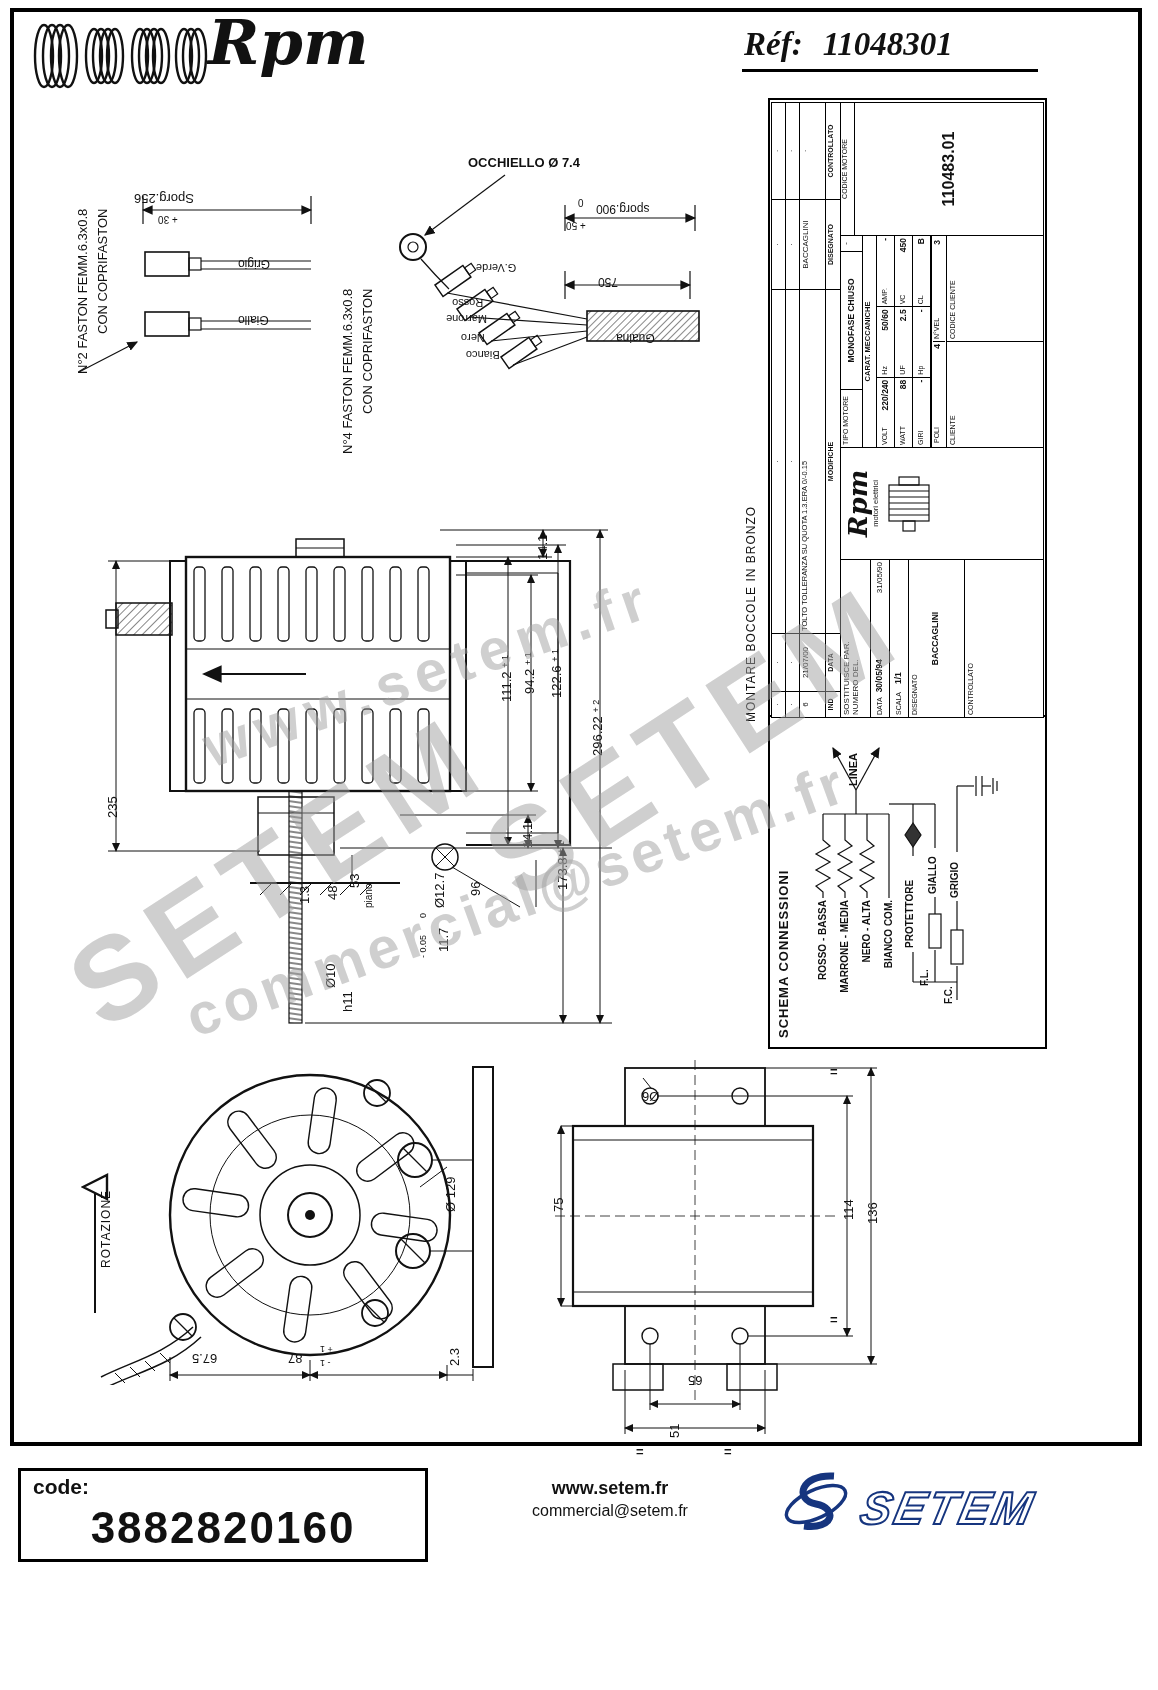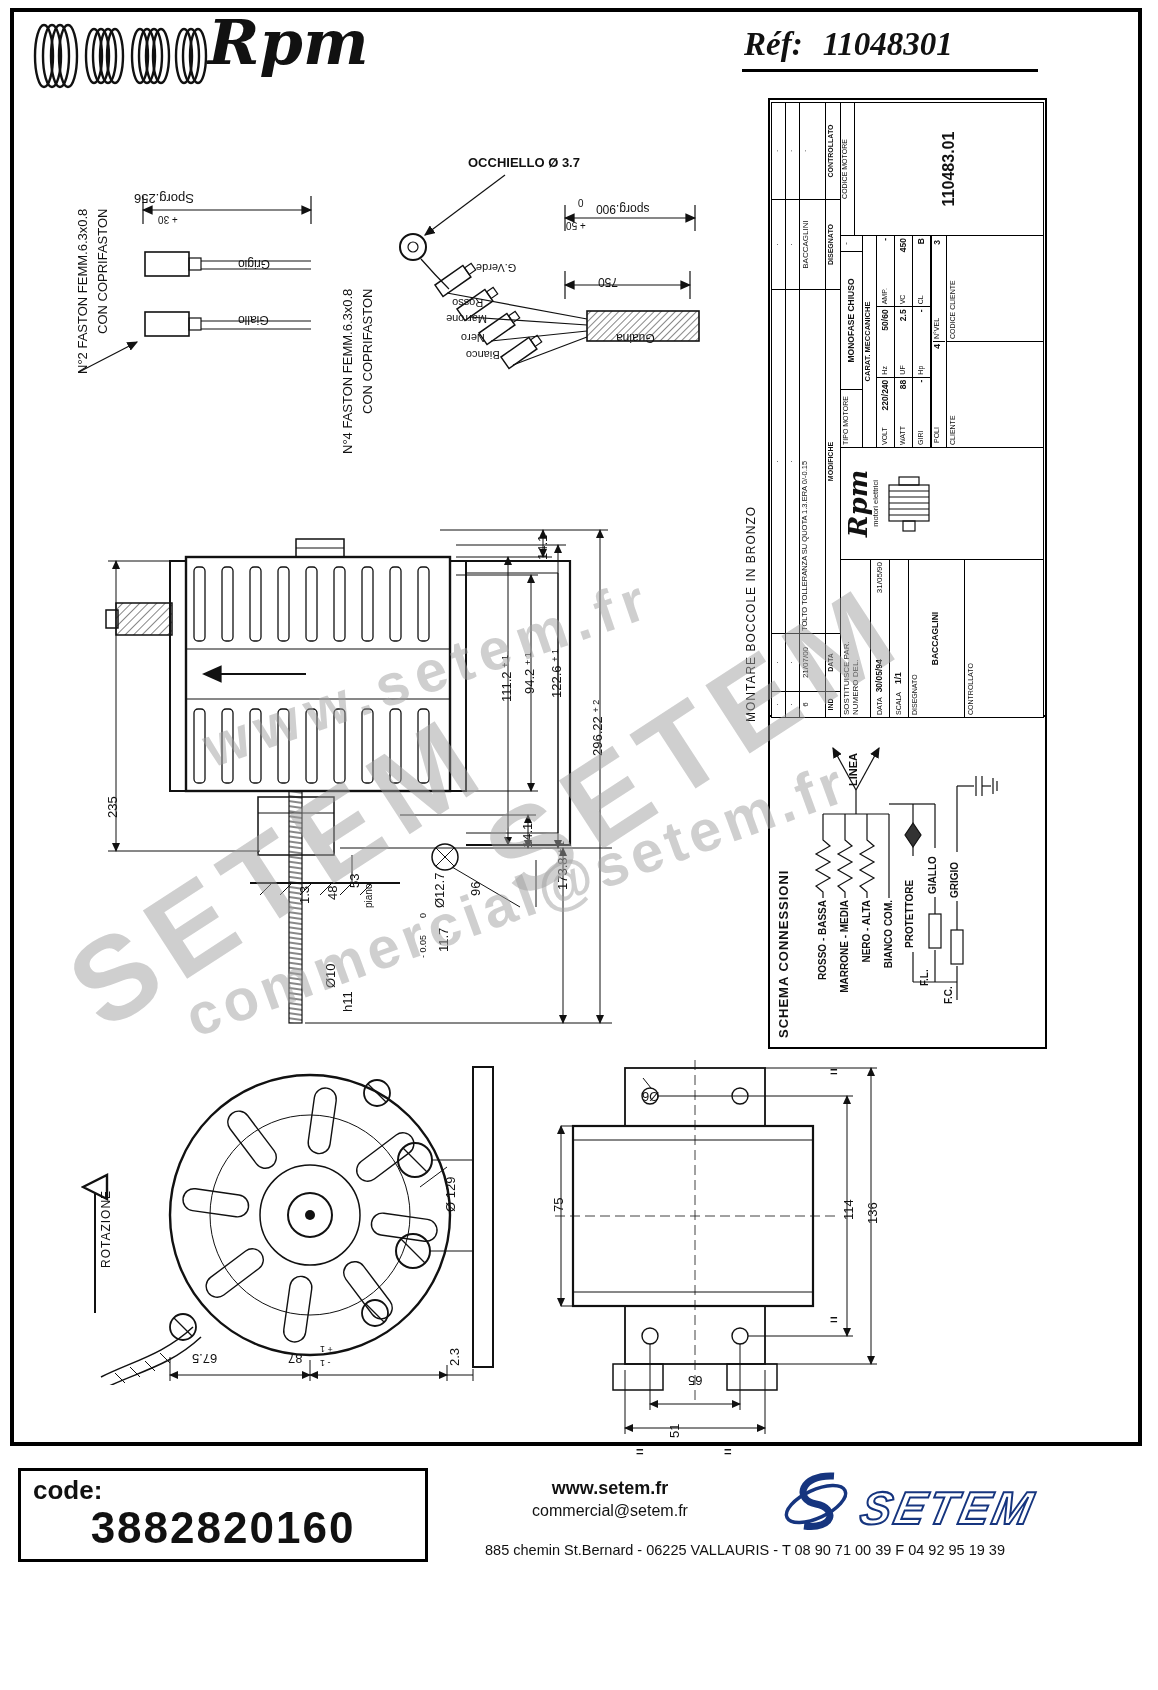--- a/index.html
+++ b/index.html
@@ -26,21 +26,21 @@
 .col{border-right:1px solid #000;display:flex;flex-direction:column}
 .lrow{border-bottom:1px solid #000;padding:1px 2px;overflow:hidden}
 .lb{font-size:7px}
 .vl{font-size:8.5px;font-weight:bold}
 .grid9{display:grid;grid-template-columns:1fr 1fr 1fr;grid-auto-rows:18px}
 .gc{display:flex;justify-content:space-between;align-items:center;padding:0 2px;border-right:1px solid #000;border-bottom:1px solid #000}
 .gc:nth-child(3n){border-right:none}
 .sc{position:absolute;left:771px;top:1044px;width:327px;height:272px;transform:rotate(-90deg);transform-origin:0 0;z-index:30}
 .sclab{position:absolute;font-size:10px;font-weight:bold;white-space:nowrap}
 .codebox{position:absolute;left:18px;top:1468px;width:410px;height:94px;border:3px solid #000}
-.codelabel{position:absolute;left:12px;top:4px;font-size:26px;font-weight:bold}
+.codelabel{position:absolute;left:12px;top:4px;font-size:21px;font-weight:bold}
 .codeval{position:absolute;left:0;right:0;top:32px;text-align:center;font-size:44px;font-weight:bold;letter-spacing:2px}
 .fsite{position:absolute;left:450px;top:1478px;width:320px;text-align:center;font-size:18px;font-weight:bold}
 .femail{position:absolute;left:450px;top:1502px;width:320px;text-align:center;font-size:16px}
 .faddr{position:absolute;left:445px;top:1542px;width:600px;text-align:center;font-size:14.5px}
 svg{display:block}
 </style>
 </head>
 <body>
 
 <div class="page">
@@ -339,21 +339,21 @@
       <line x1="230" y1="70" x2="230" y2="96"></line>
         <line x1="360" y1="70" x2="360" y2="96"></line>
       <line x1="230" y1="83" x2="360" y2="83" marker-start="url(#aE)" marker-end="url(#aE)"></line>
       <line x1="230" y1="136" x2="230" y2="164"></line>
         <line x1="355" y1="136" x2="355" y2="164"></line>
       <line x1="230" y1="150" x2="355" y2="150" marker-start="url(#aE)" marker-end="url(#aE)"></line>
     </g>
   </svg>
   <div class="v90 dim" style="left:341px;top:454px">N°4 FASTON FEMM.6.3x0.8</div>
   <div class="v90 dim" style="left:361px;top:414px">CON COPRIFASTON</div>
-  <div class="abs" style="left:468px;top:155px;font-size:13px;font-weight:bold">OCCHIELLO Ø 3.7</div>
+  <div class="abs" style="left:468px;top:155px;font-size:13px;font-weight:bold">OCCHIELLO Ø 7.4</div>
   <div class="u180" style="left:596px;top:203px;font-size:12px">sporg.900</div>
   <div class="u180 dimsm" style="left:578px;top:197px">0</div>
   <div class="u180 dimsm" style="left:566px;top:220px">+ 50</div>
   <div class="u180" style="left:598px;top:276px;font-size:12px">750</div>
   <div class="u180" style="left:476px;top:262px;font-size:11px">G.Verde</div>
   <div class="u180" style="left:452px;top:297px;font-size:11px">Rosso</div>
   <div class="u180" style="left:446px;top:313px;font-size:11px">Marrone</div>
   <div class="u180" style="left:461px;top:332px;font-size:11px">Nero</div>
   <div class="u180" style="left:466px;top:349px;font-size:11px">Bianco</div>
   <div class="u180" style="left:616px;top:332px;font-size:12px">Guaina</div>
@@ -597,15 +597,14 @@
   </div>
   <div class="fsite">www.setem.fr</div>
   <div class="femail">commercial@setem.fr</div>
   <svg class="abs" style="left:778px;top:1462px" width="266" height="82" viewBox="0 0 266 82">
     <g fill="none" stroke="#16357f">
       <ellipse cx="38" cy="42" rx="32" ry="14" transform="rotate(-25 38 42)" stroke-width="3.5"></ellipse>
       <path d="M56 14 C 22 12, 16 38, 38 42 C 60 46, 56 68, 26 64" stroke-width="7"></path>
     </g>
     <text transform="translate(80,62) skewX(-12)" x="0" y="0" font-size="46" font-weight="bold" font-style="italic" font-family="Liberation Sans, sans-serif" letter-spacing="3" fill="#ffffff" stroke="#16357f" stroke-width="2">SETEM</text>
   </svg>
-  <div class="faddr">885 chemin St.Bernard  -  06225 VALLAURIS  -  T 08 90 71 00 39   F 04 92 95 19 39</div>
 
 </div>
 
 </body></html>

